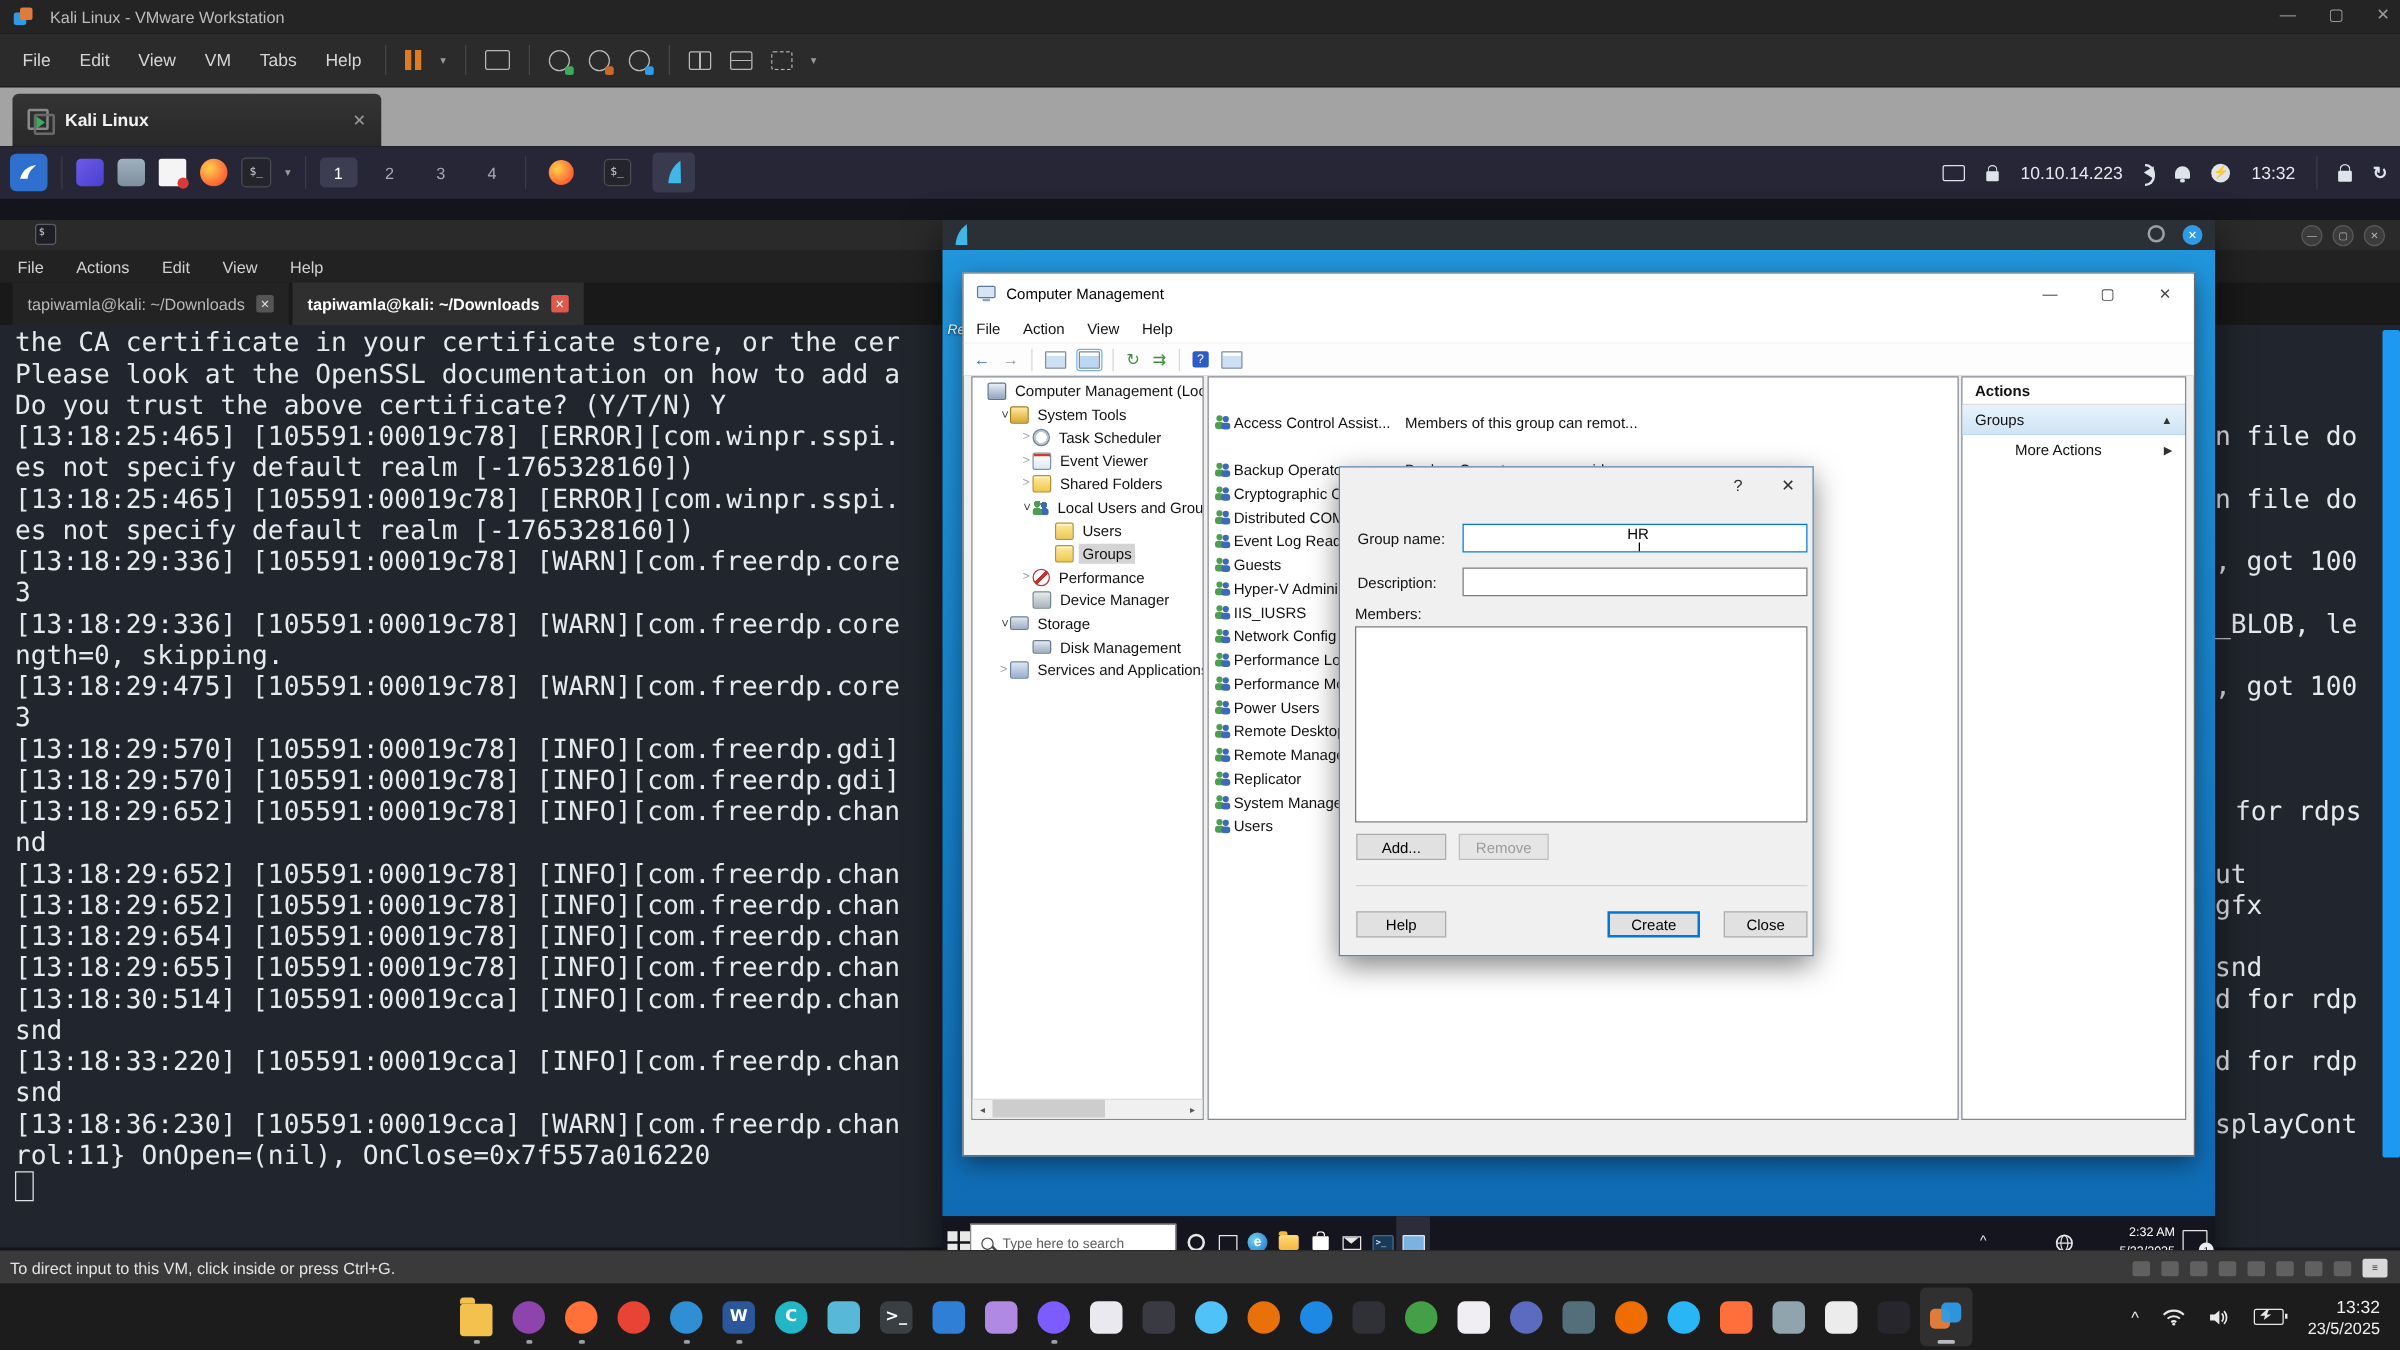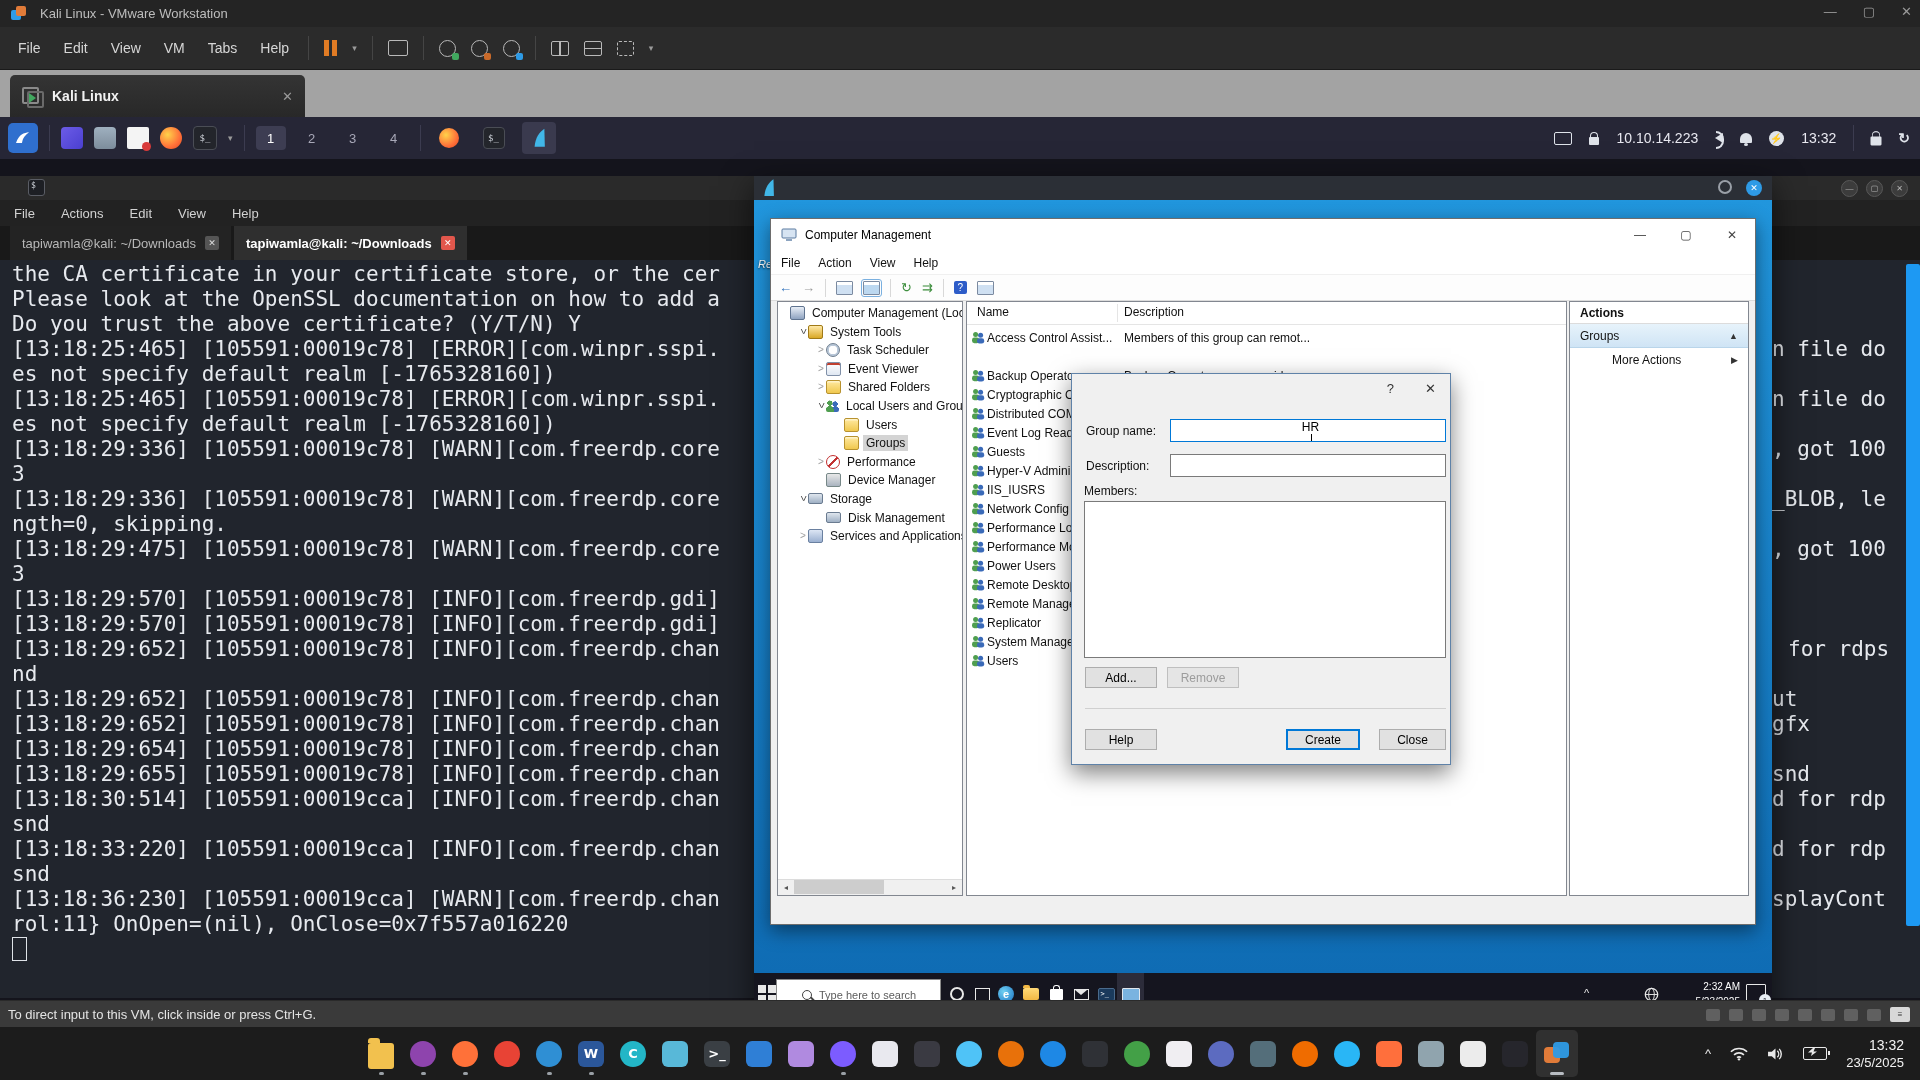--- a/index.html
+++ b/index.html
@@ -165,21 +165,21 @@
   .dbtn{position:absolute;background:#e1e1e1;border:1px solid #adadad;box-sizing:border-box;font-size:12px;color:#000;
         display:flex;align-items:center;justify-content:center;}
   .dbtn.def{border:2px solid #0078d7;}
   .dbtn.dis{background:#e5e5e5;border-color:#bfbfbf;color:#9c9c9c;}
   #dlg-hr{position:absolute;left:13px;top:334px;width:361px;height:1px;background:#d0d0d0;}
   
   #win-taskbar{left:0;top:797px;width:1018px;height:43px;background:#15151f;}
   #wt-start{left:4px;top:12px;width:20px;height:20px;display:grid;grid-template-columns:8px 8px;grid-template-rows:8px 8px;gap:2px;}
   #wt-start i{background:#e8e8e8;}
   #wt-search{left:22px;top:6px;width:165px;height:31px;background:#fff;border:1px solid #8a8a8a;box-sizing:border-box;
-             display:flex;align-items:center;gap:7px;padding-left:25px;}
+             display:flex;align-items:center;gap:7px;padding-left:8px;}
   #wt-search .ph{color:#5c5c5c;font-size:11px;}
   .mag{width:8px;height:8px;border:1.6px solid #444;border-radius:50%;position:relative;}
   .mag:after{content:"";position:absolute;left:7px;top:7px;width:5px;height:1.6px;background:#444;transform:rotate(45deg);}
   .wtico{position:absolute;top:10px;width:22px;height:22px;display:flex;align-items:center;justify-content:center;}
   .wt-ring{width:14px;height:14px;border:2px solid #e8e8e8;border-radius:50%;box-sizing:border-box;}
   .wt-tv{width:13px;height:11px;border:1.6px solid #e8e8e8;position:relative;}
   .wt-edge{width:16px;height:16px;border-radius:50%;background:radial-gradient(circle at 35% 35%,#6fd0f2,#1b73c4);color:#fff;font-size:11px;font-weight:bold;display:flex;align-items:center;justify-content:center;}
   .wt-folder{width:16px;height:12px;background:linear-gradient(#ffd977,#f2b844);border-radius:2px;position:relative;}
   .wt-folder:before{content:"";position:absolute;left:0;top:-3px;width:7px;height:3px;background:#f2b844;border-radius:2px 2px 0 0;}
   .wt-store{width:13px;height:11px;background:#fff;border-radius:1px;position:relative;}
@@ -523,25 +523,20 @@
                   <span class="ti ti-disk"></span>
                   <span class="tlab">Disk Management</span>
                 </div>
                 <div class="trow" style="top: 225px; left: 20px;">
                   <span class="chev">&gt;</span>
                   <span class="ti ti-services"></span>
                   <span class="tlab">Services and Applications</span>
                 </div>
               </div>
             <div class="pane" id="cm-list">
-              <div id="cm-list-head">
-                <span style="position:absolute;left:10px;top:3px">Name</span>
-                <span class="hdiv" style="left:150px"></span>
-                <span style="position:absolute;left:157px;top:3px">Description</span>
-              </div>
             <div class="grow" style="top: 26px;">
                   <span class="gic">
                     <svg width="14" height="13" viewBox="0 0 14 13">
                       <circle cx="4.6" cy="3.6" r="2.5" fill="#4f9e4f"></circle>
                       <rect x="1" y="6.6" width="7.2" height="5.6" rx="2.4" fill="#4f9e4f"></rect>
                       <circle cx="9.6" cy="4.2" r="2.5" fill="#3a6ab8"></circle>
                       <rect x="6" y="7.2" width="7.2" height="5.4" rx="2.4" fill="#3a6ab8"></rect>
                     </svg>
                   </span>
                   <span class="gname">Access Control Assist...</span>

